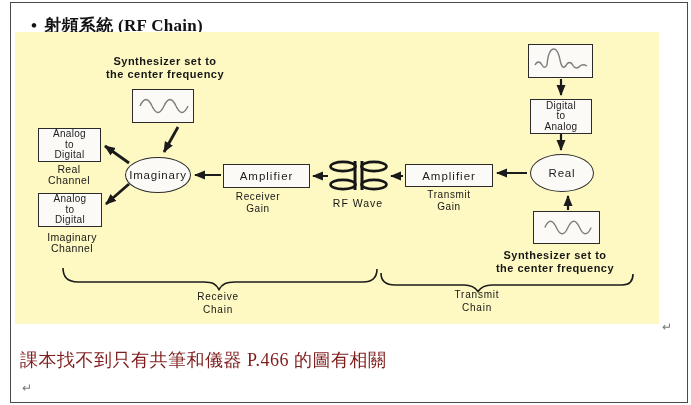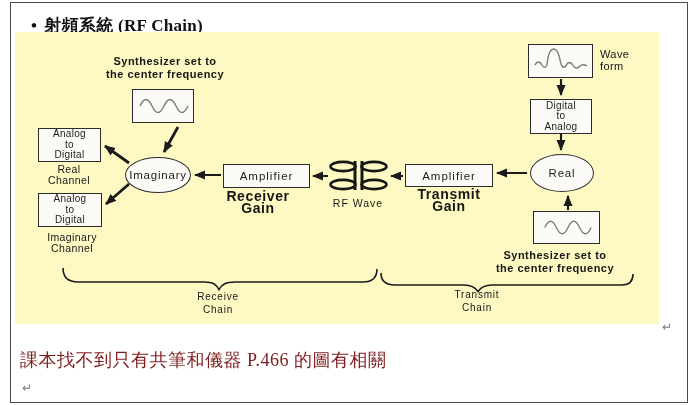--- a/index.html
+++ b/index.html
@@ -29,21 +29,21 @@
   .ellipse{border-radius:50%;}
   .lbl{
     position:absolute;text-align:center;white-space:pre-line;color:#161616;
     font-size:10.5px;line-height:11px;letter-spacing:.4px;
   }
   .boxtext{white-space:pre-line;font-size:10px;line-height:10.5px;letter-spacing:.3px;}
   .amptext{font-size:11.5px;letter-spacing:1px;}
   .ovaltext{font-size:11.5px;letter-spacing:.8px;}
   .chain{font-size:10px;line-height:13px;letter-spacing:.8px;}
   .caption{font-weight:700;font-size:11px;line-height:12.5px;letter-spacing:.5px;}
-  .gain{font-weight:700;font-size:14px;line-height:11.5px;letter-spacing:.6px;text-align:center;}
+  .gain{font-weight:400;font-size:10px;line-height:11.5px;letter-spacing:.6px;text-align:center;}
   .leftalign{text-align:left;}
   .note{
     position:absolute;left:20px;top:348px;font-family:"Liberation Serif",serif;
     font-size:18px;color:#7f1d1d;letter-spacing:.5px;
   }
   .ret{position:absolute;color:#777;font-size:12px;font-family:"Liberation Sans",sans-serif;}
   .ret1{left:662px;top:320px;}
   .ret2{left:22px;top:381px;}
   svg .ink{stroke:#1b1b1b;fill:none;}
   svg .wavepath{stroke:#7d7d7d;stroke-width:1.4;fill:none;}
@@ -138,22 +138,20 @@
 
   <div class="box ellipse" style="left:515px;top:122px;width:64px;height:38px;">
     <span class="ovaltext">Real</span>
   </div>
 
   <div class="box" style="left:513px;top:12px;width:65px;height:34px;">
     <svg width="60" height="30" viewBox="0 0 60 30">
       <path class="wavepath" d="M4,19 C6,15 9,15 11,19 C12.5,22 14.5,22 16,19 C17,7 20,3 23,3 C26,3 28,8 29.5,16 C31,22 33,22.5 35,19.5 C37,15.5 40,15.5 42,19.5 C44,23 47,22.5 49,20 C51,18 53.5,18.5 56,20"></path>
     </svg>
   </div>
-  <div class="lbl leftalign" style="left:585px;top:16px;width:50px;font-size:11px;line-height:12px;">Wave
-form</div>
 
   <div class="box" style="left:515px;top:67px;width:62px;height:35px;">
     <span class="boxtext">Digital
 to
 Analog</span>
   </div>
 
   <div class="box" style="left:518px;top:179px;width:67px;height:33px;">
     <svg width="56" height="29" viewBox="0 0 54 30">
       <path class="wavepath" d="M4,15 Q10,2 16,15 T28,15 T40,15 T52,15"></path>

